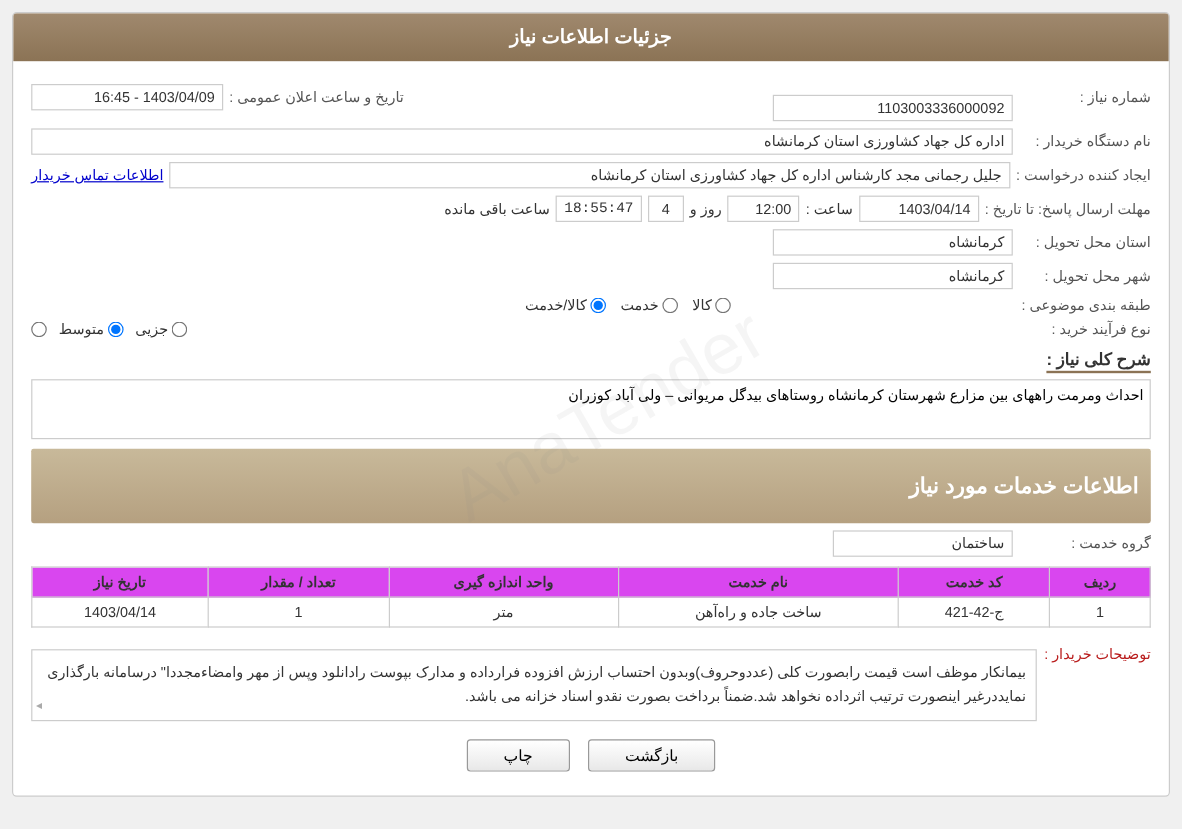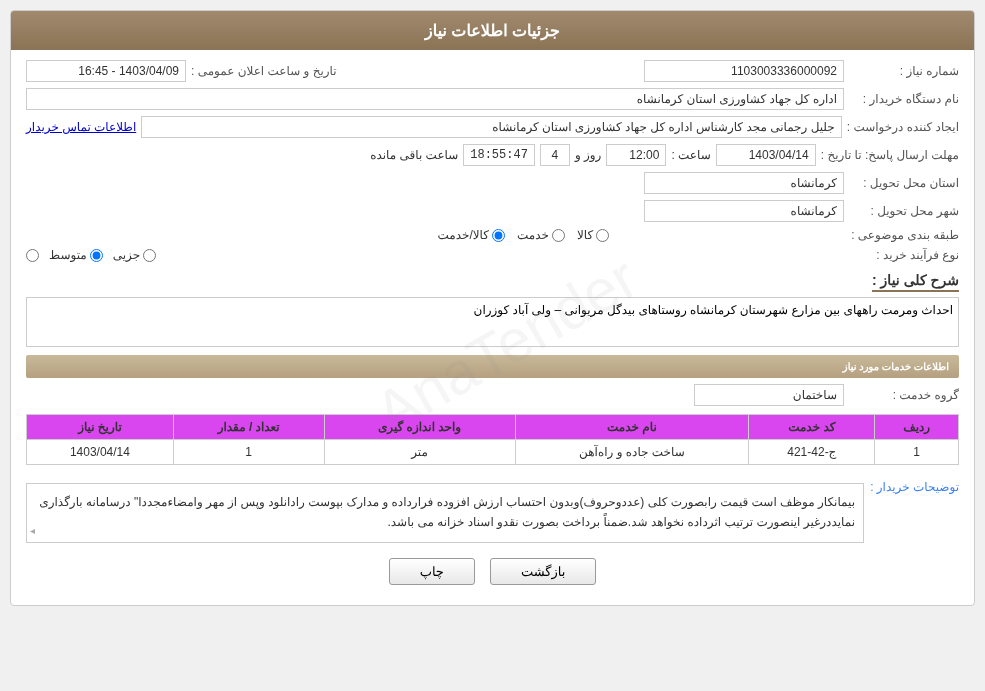--- a/index.html
+++ b/index.html
@@ -68,22 +68,22 @@
       white-space: nowrap;
       text-decoration: underline;
     }
     .small-label {
       font-size: 12px;
       white-space: nowrap;
     }
     .section-header {
       background: linear-gradient(to bottom, #c8b99a, #b5a080);
       color: #fff;
-      padding: 6px 10px;
-      font-size: 10px;
+      padding: 20px 10px;
+      font-size: 18px;
       font-weight: bold;
       margin: 8px 0 6px 0;
       border-radius: 2px;
     }
     .radio-group {
       display: flex;
       align-items: center;
       gap: 12px;
       flex: 1;
       justify-content: flex-end;
@@ -144,21 +144,21 @@
       border: 1px solid #ccc;
       padding: 8px;
       font-size: 12px;
       line-height: 1.7;
       direction: rtl;
       margin-top: 8px;
       min-height: 60px;
     }
     .notes-label {
       min-width: 90px;
-      color: #3b82f6;
+      color: #b91c1c;
       font-size: 12px;
       text-align: right;
       align-self: flex-start;
       padding-top: 5px;
     }
     .bottom-buttons {
       display: flex;
       justify-content: center;
       gap: 15px;
       margin-top: 15px;
@@ -202,21 +202,21 @@
   <div class="main-card relative-container">
 
     <div class="watermark">AnaTender</div>
 
     <div class="card-header">جزئیات اطلاعات نیاز</div>
 
     <div class="card-body">
 
       <div class="info-row">
         <span class="label">شماره نیاز :</span>
-        <div class="value-box-fixed" style="min-width:200px;">1103003336000092</div>
+        <div class="value-box-fixed" style="min-width:200px;margin-top:18px;">1103003336000092</div>
         <div style="flex:1;"></div>
         <span class="label" style="min-width:auto;">تاریخ و ساعت اعلان عمومی :</span>
         <div class="value-box-fixed" style="min-width:160px;">1403/04/09 - 16:45</div>
       </div>
 
       <div class="info-row">
         <span class="label">نام دستگاه خریدار :</span>
         <div class="value-box">اداره کل جهاد کشاورزی استان کرمانشاه</div>
       </div>
 

